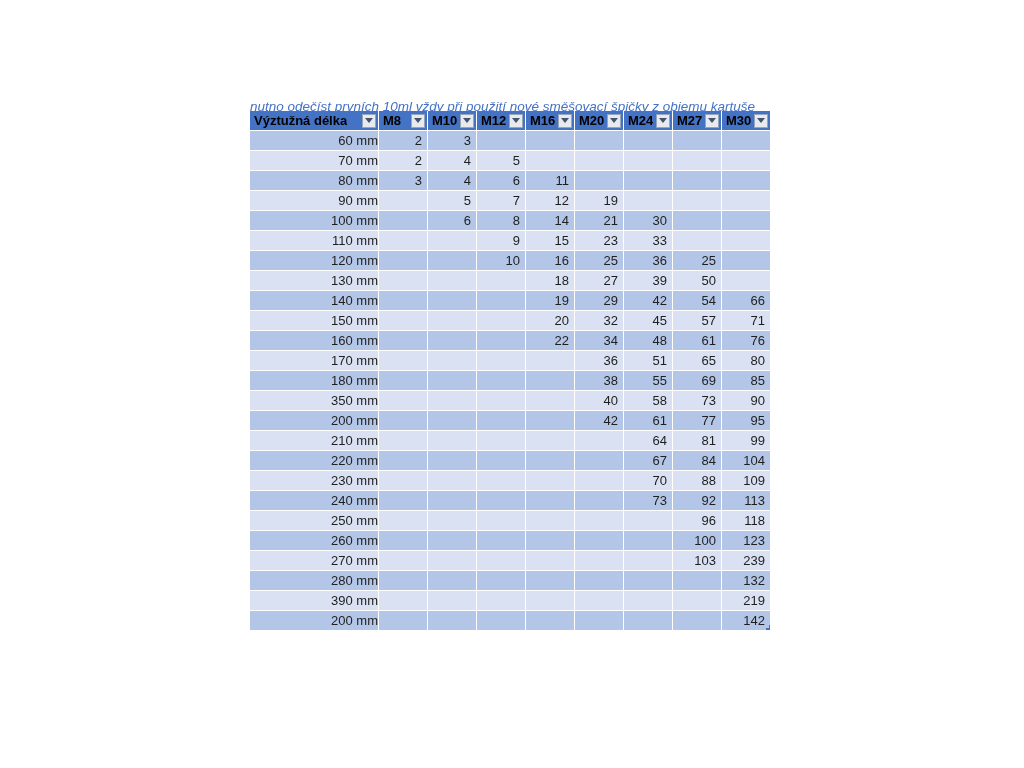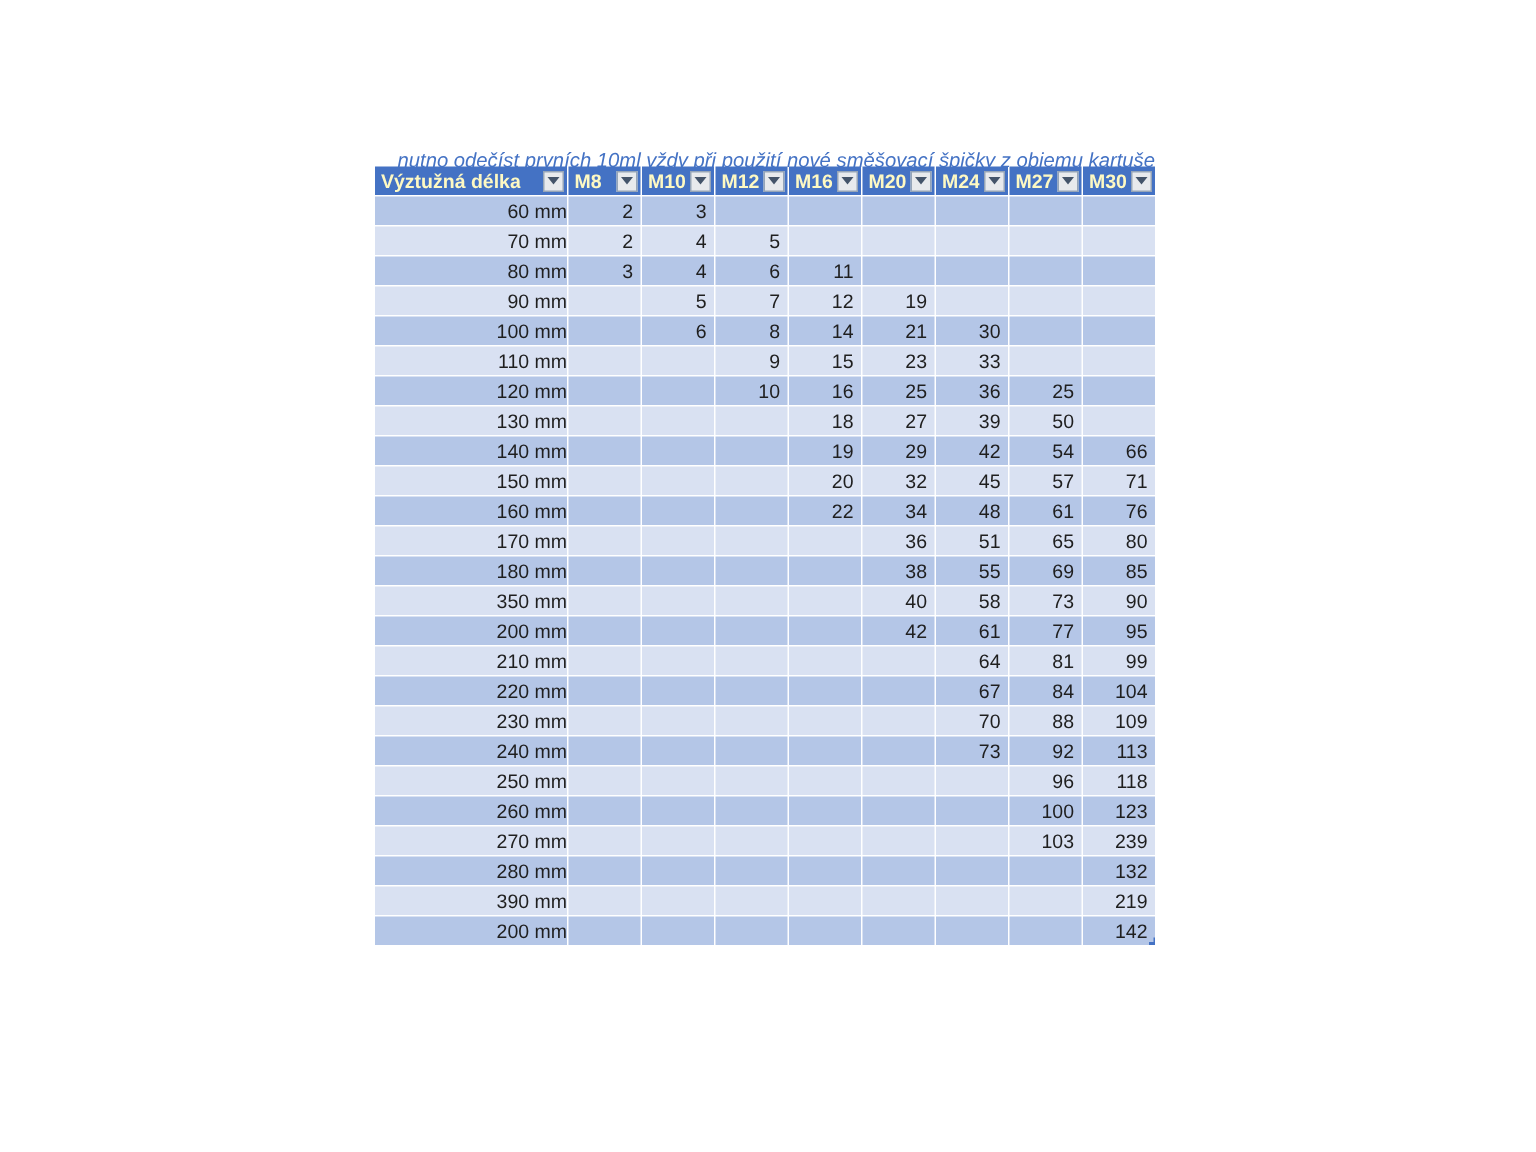--- a/index.html
+++ b/index.html
@@ -27,40 +27,40 @@
     text-align: center;
     white-space: nowrap;
   }
   .subtitle {
     height: 16px;
     line-height: 23px;
     background: #ffffff;
     color: #4472C4;
     font-style: italic;
     font-size: 13.5px;
-    text-align: right;
+    text-align: left;
     white-space: nowrap;
   }
   .grid {
     display: grid;
     grid-template-columns: 128px repeat(8, 48px);
     gap: 1px;
     background: #ffffff;
   }
   .cell {
     height: 19px;
     line-height: 19px;
     font-size: 13px;
     color: #1F1F1F;
     overflow: hidden;
     white-space: nowrap;
   }
   .cell.hdr {
     background: #4472C4;
-    color: #fef9c3;
+    color: #000000;
     font-weight: bold;
     display: flex;
     align-items: center;
     justify-content: space-between;
     padding: 0 2px 0 4px;
     height: 19px;
   }
   .hdr-label { flex: 0 1 auto; overflow: hidden; }
   .filter-btn {
     flex: 0 0 auto;

